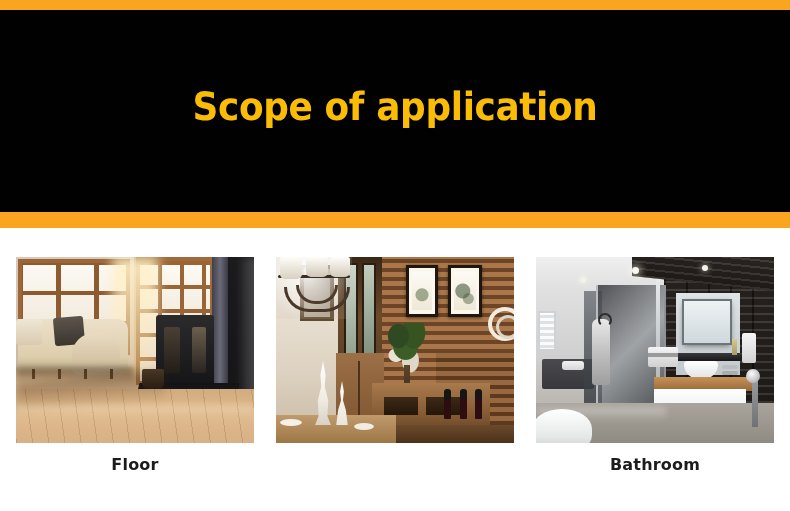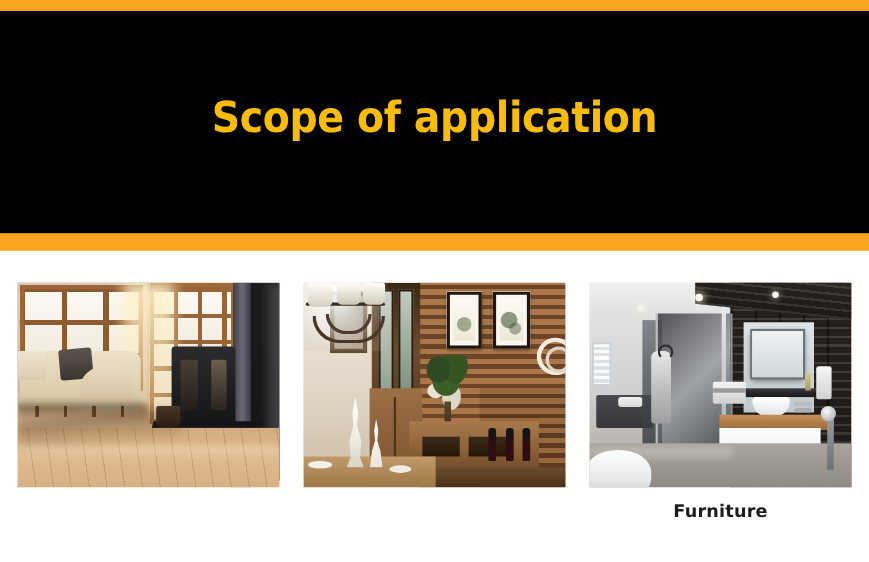--- a/index.html
+++ b/index.html
@@ -513,20 +513,21 @@
       <div class="layer fl-cush2"></div>
       <div class="layer fl-cush"></div>
       <div class="layer fl-sofaArm"></div>
       <div class="layer fl-legs"></div>
       <div class="layer fl-sofaShadow"></div>
       <div class="layer fl-basket"></div>
       <div class="layer fl-board"></div>
       <div class="layer fl-boardHi"></div>
       <div class="layer fl-shadowDiag"></div>
     </div>
+    <div class="card-label">Floor</div>
   </div>
 
   <div class="card">
     <div class="thumb furn-scene">
       <div class="layer fu-leftwall"></div>
       <div class="layer fu-slatwall"></div>
       <div class="layer fu-slatwall2"></div>
       <div class="layer fu-cabinetTall"></div>
       <div class="layer fu-glassDoor"></div>
       <div class="layer fu-glassDoor2"></div>
@@ -591,16 +592,16 @@
       <div class="layer ba-vanity"></div>
       <div class="layer ba-floor"></div>
       <div class="layer ba-floorShine"></div>
       <div class="layer ba-tub"></div>
       <div class="layer ba-shower"></div>
       <div class="layer ba-showerHead"></div>
       <div class="layer ba-spot1"></div>
       <div class="layer ba-spot2"></div>
       <div class="layer ba-spot3"></div>
     </div>
-    <div class="card-label">Furniture</div>
+    <div class="card-label">Bathroom</div>
   </div>
 
 </div>
 
 </body></html>

